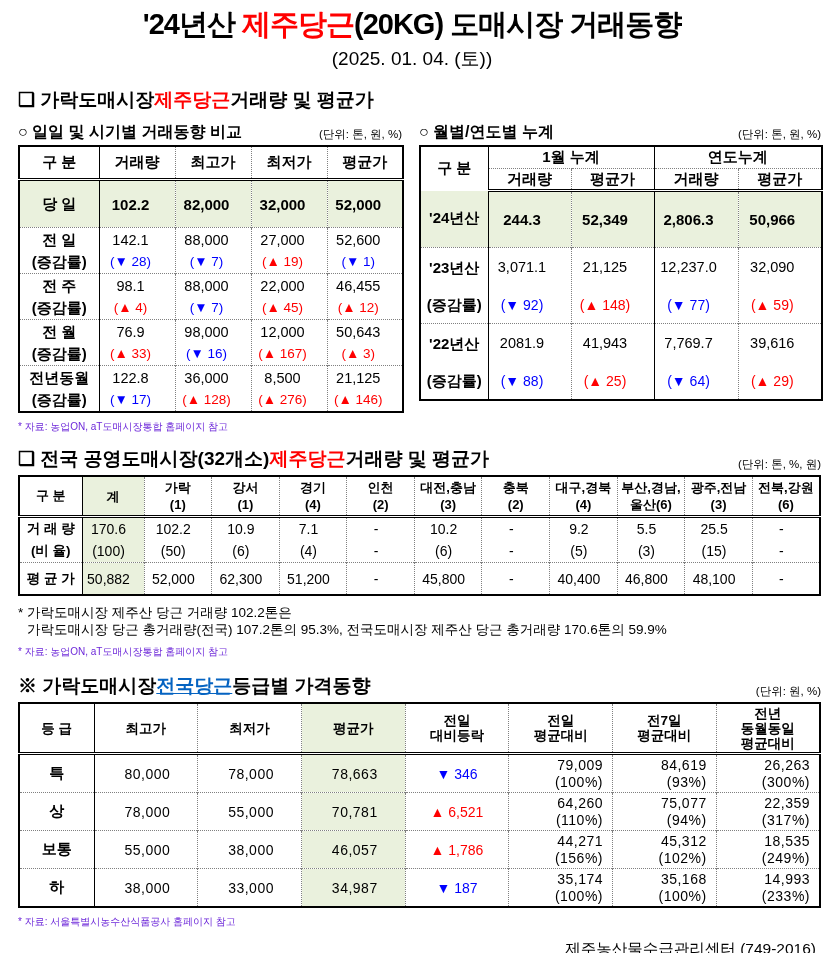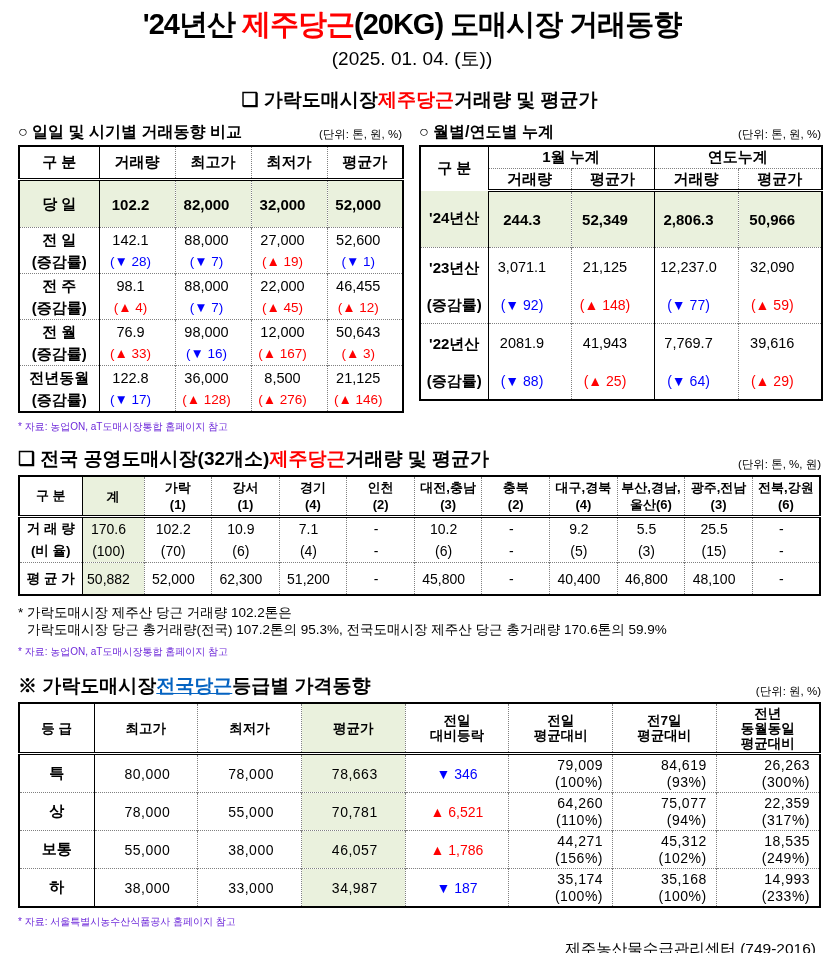--- a/index.html
+++ b/index.html
@@ -3,21 +3,21 @@
 <meta charset="utf-8">
 <style>
   html,body{margin:0;padding:0;background:#fff;}
   .page{position:relative;width:824px;height:953px;box-sizing:border-box;
         font-family:"Liberation Sans",sans-serif;color:#000;
         padding:4px 3px 0 18px;overflow:hidden;background:#fff;}
   .red{color:#FF0000;}
   .hl-blue{color:#0563C1;text-decoration:underline;}
   .doc-title{text-align:center;font-size:29px;font-weight:bold;line-height:40px;letter-spacing:-1px;margin-right:15px;}
   .doc-date{text-align:center;font-size:19px;line-height:26px;margin:2px 15px 0 0;}
-  .sec-head{display:flex;align-items:flex-end;font-size:19px;font-weight:bold;line-height:25px;margin-top:15px;justify-content:center;}
+  .sec-head{display:flex;align-items:flex-end;font-size:19px;font-weight:bold;line-height:25px;margin-top:15px;}
   .sec-head .unit{margin-left:auto;font-weight:normal;font-size:11.5px;line-height:14px;}
   .two-col{display:flex;justify-content:space-between;margin-top:9px;}
   .block-head{display:flex;align-items:flex-end;margin-bottom:3px;}
   .block-title{font-size:16px;font-weight:bold;line-height:21px;}
   .unit{margin-left:auto;font-size:11.5px;font-weight:normal;}
   table.t{border-collapse:collapse;border:2px solid #000;table-layout:fixed;font-size:14px;}
   .t th,.t td{border-left:1px dotted #808080;padding:0;text-align:center;vertical-align:middle;overflow:hidden;}
   .t th:first-child,.t td:first-child{border-left:none;}
   .t .sl{border-left:1px solid #000 !important;}
   .t thead tr:last-child th{border-bottom:3px double #000;}
@@ -358,21 +358,21 @@
         <td class="lbl">
             <div>거 래 량</div>
             <div>(비 율)</div>
           </td>
         <td class="num green sl">
             <div>170.6</div>
             <div>(100)</div>
           </td>
         <td class="num">
             <div>102.2</div>
-            <div>(70)</div>
+            <div>(50)</div>
           </td>
         <td class="num">
             <div>10.9</div>
             <div>(6)</div>
           </td>
         <td class="num">
             <div>7.1</div>
             <div>(4)</div>
           </td>
         <td class="num">

